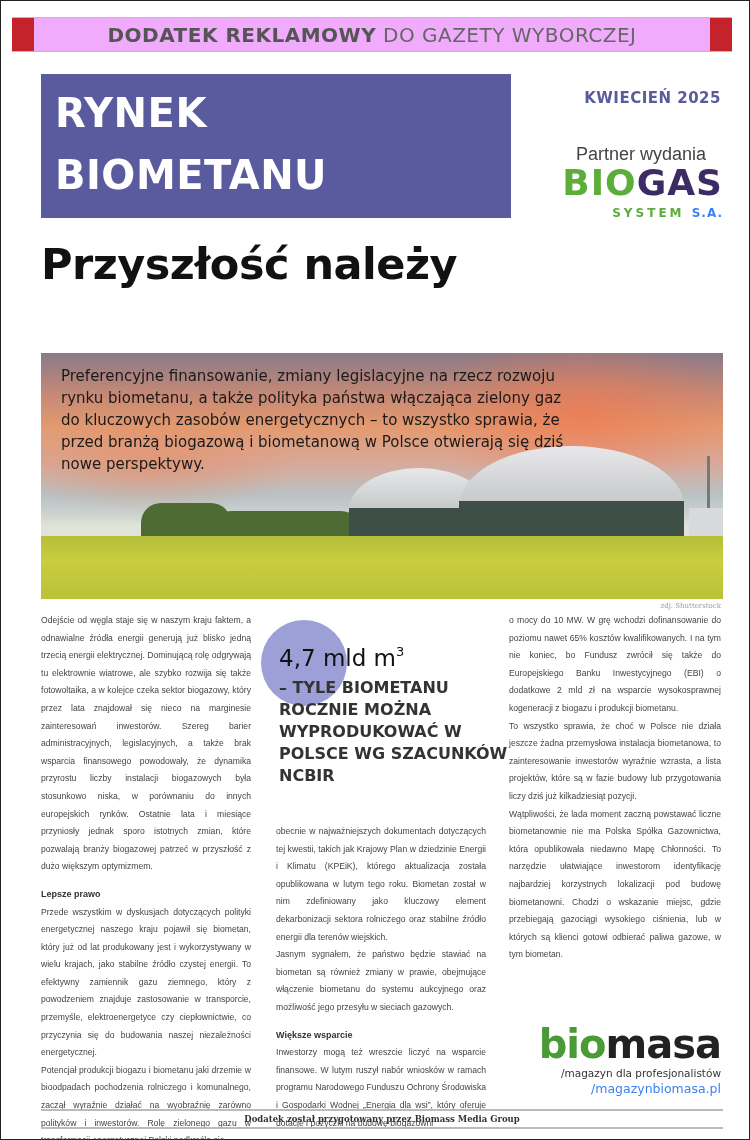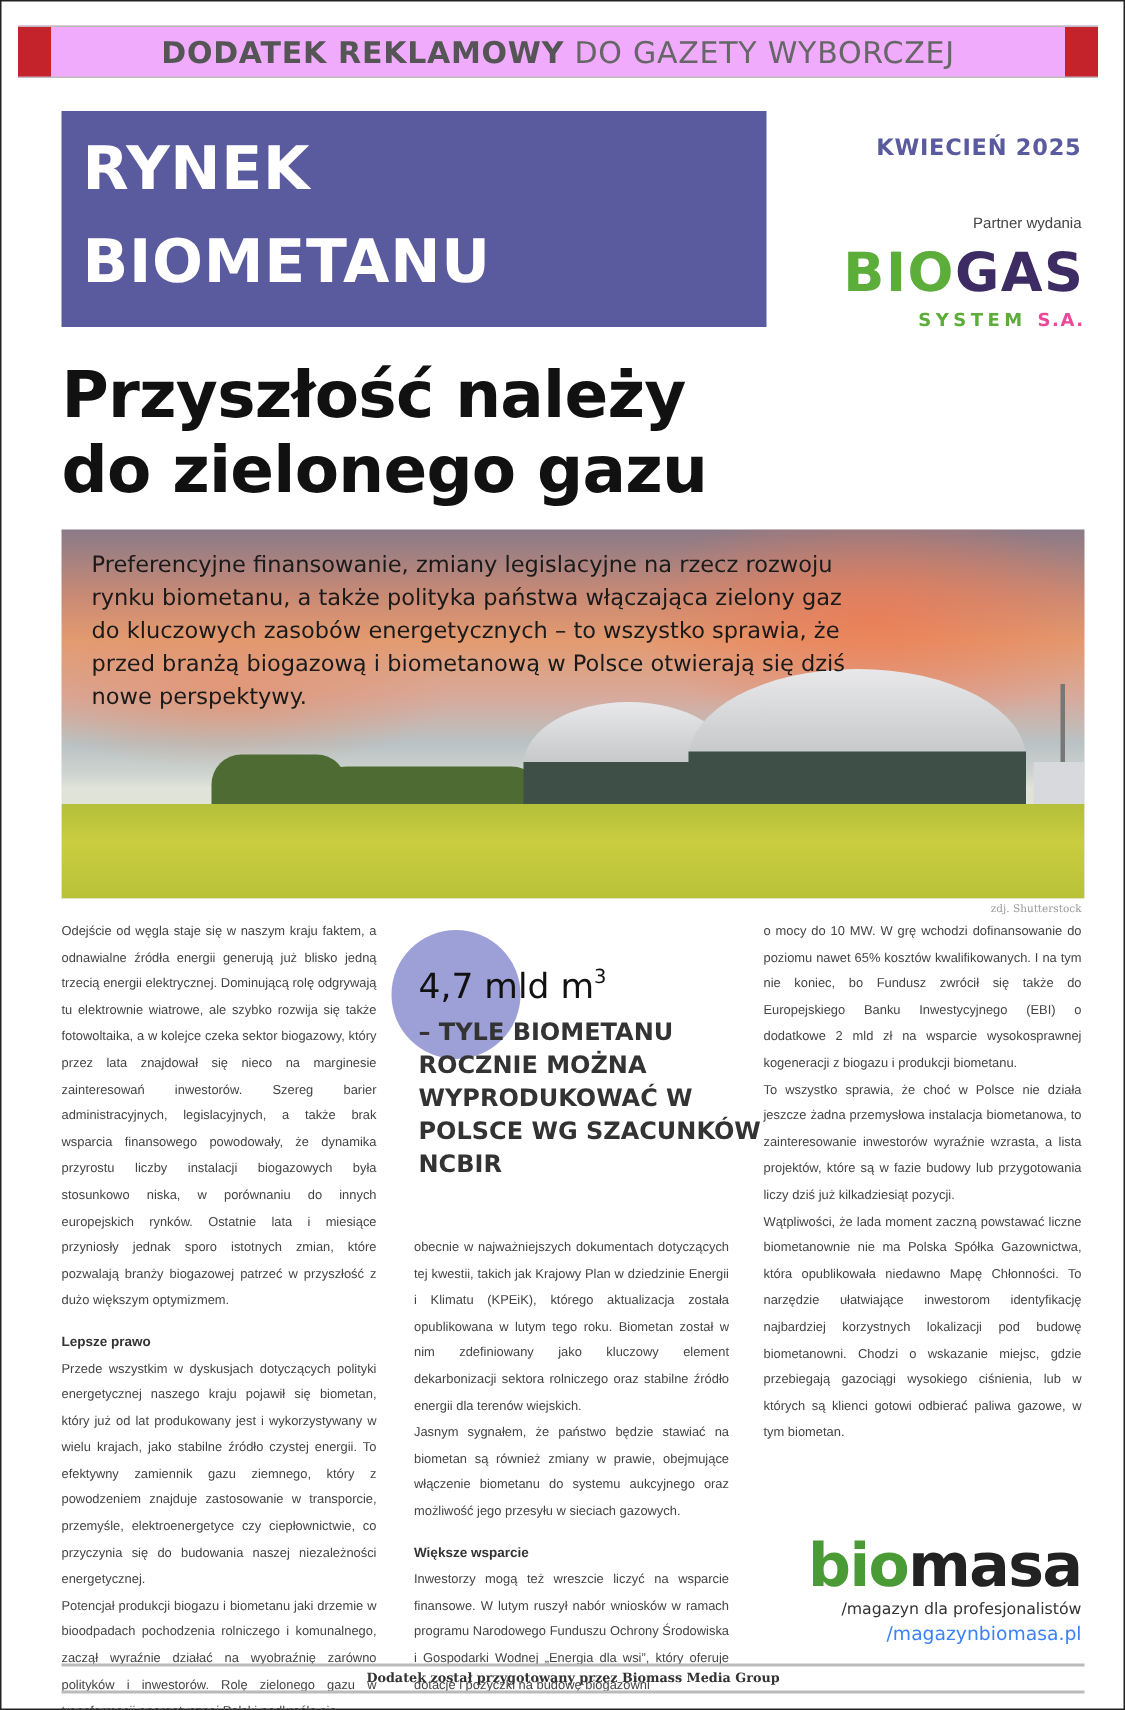--- a/index.html
+++ b/index.html
@@ -14,27 +14,27 @@
   .banner .red.r { right: 0; }
   .banner-text { font-family: "DejaVu Sans", sans-serif; font-size: 20px; color: #555; letter-spacing: 0.5px; }
   .banner-text b { font-weight: bold; color: #555; }
   .banner-text span.light { font-weight: normal; color: #666; }
 
   
   .title-box { position: absolute; left: 40px; top: 73px; width: 470px; height: 144px; background: #5a5a9e; padding: 8px 14px; }
   .title-box .t { display: block; color: #fff; font-family: "DejaVu Sans", sans-serif; font-weight: bold; font-size: 40px; line-height: 62px; letter-spacing: 0.5px; }
 
   .date { position: absolute; right: 28px; top: 88px; font-family: "DejaVu Sans", sans-serif; font-weight: bold; font-size: 15px; color: #5a5a9e; letter-spacing: 0.5px; }
-  .partner { position: absolute; right: 28px; top: 143px; font-size: 10px; color: #444; }
+  .partner { position: absolute; right: 43px; top: 143px; font-size: 18px; color: #444; }
   .biogas { position: absolute; right: 26px; top: 160px; font-family: "DejaVu Sans", sans-serif; font-weight: bold; font-size: 36px; line-height: 44px; letter-spacing: 1px; }
   .biogas .bio { color: #5cad3a; }
   .biogas .gas { color: #3d2c63; }
   .biogas-sub { position: absolute; right: 26px; top: 205px; font-family: "DejaVu Sans", sans-serif; font-weight: bold; font-size: 12px; letter-spacing: 3px; }
   .biogas-sub .s1 { color: #5cad3a; }
-  .biogas-sub .s2 { color: #ec4899; letter-spacing: 1px; }
+  .biogas-sub .s2 { color: #3b82f6; letter-spacing: 1px; }
 
   
   .headline { position: absolute; left: 40px; top: 238px; width: 560px; font-family: "DejaVu Sans", sans-serif; font-weight: bold; font-size: 43px; line-height: 50px; color: #111; letter-spacing: -0.5px; }
 
   
   .hero { position: absolute; left: 40px; top: 352px; width: 682px; height: 246px; overflow: hidden;
     background: linear-gradient(180deg, #8a7a88 0%, #c98a75 18%, #e39a6f 30%, #d8a99a 45%, #b9c2c4 58%, #cdd3cf 66%, #dfe3d8 70%); }
   .hero .glow { position: absolute; left: 380px; top: -20px; width: 320px; height: 160px; background: radial-gradient(ellipse at center, rgba(240,120,80,0.7), rgba(240,120,80,0) 70%); }
   .hero .glow2 { position: absolute; left: -40px; top: 60px; width: 300px; height: 100px; background: radial-gradient(ellipse at center, rgba(230,140,100,0.6), rgba(230,140,100,0) 70%); }
   .hero .field { position: absolute; left: 0; top: 183px; width: 100%; height: 63px; background: linear-gradient(180deg, #b5bf3a 0%, #c9cd3f 40%, #b9c238 100%); }
@@ -96,21 +96,20 @@
   <div class="biogas">
     <span class="bio">BIO</span><span class="gas">GAS</span>
   </div>
   <div class="biogas-sub">
     <span class="s1">SYSTEM</span>
     <span class="s2">S.A.</span>
   </div>
 
   <h1 class="headline">
     <span>Przyszłość należy</span><br>
-    <span>do zielonego gazu</span>
   </h1>
 
   <div class="hero">
     <div class="glow"></div>
     <div class="glow2"></div>
     <div class="treeline" style="left:100px;width:90px;"></div>
     <div class="treeline" style="left:170px;width:150px;top:158px;height:30px;"></div>
     <div class="dome-top" style="left:308px;top:115px;width:140px;height:42px;"></div>
     <div class="dome-wall" style="left:308px;top:155px;width:130px;height:32px;"></div>
     <div class="dome-top" style="left:418px;top:93px;width:225px;height:60px;"></div>

